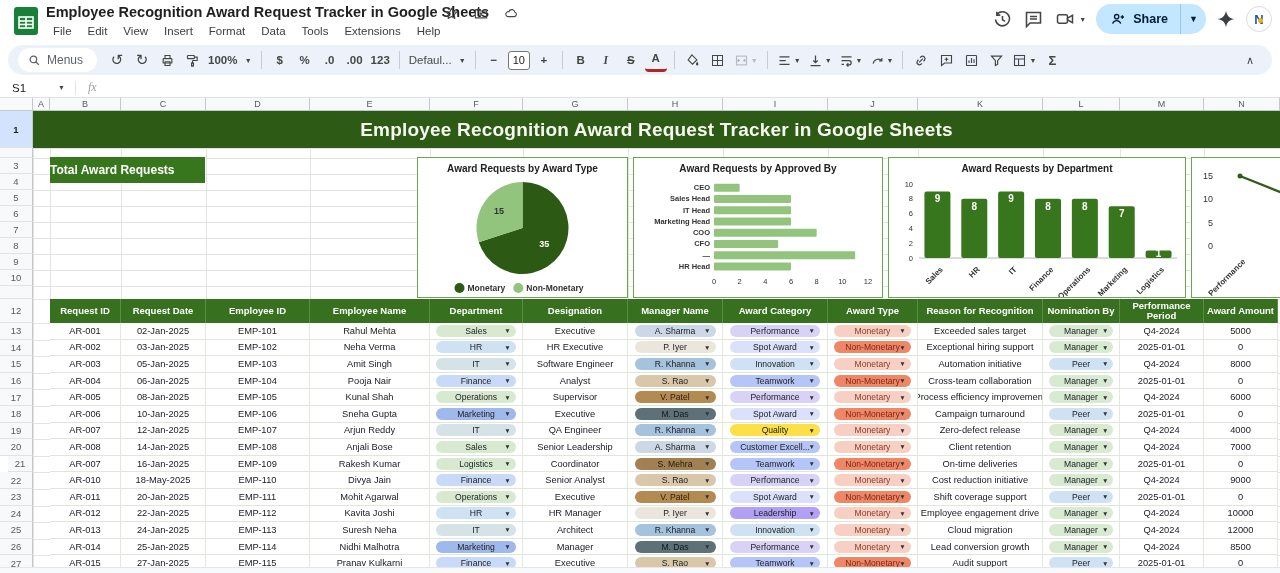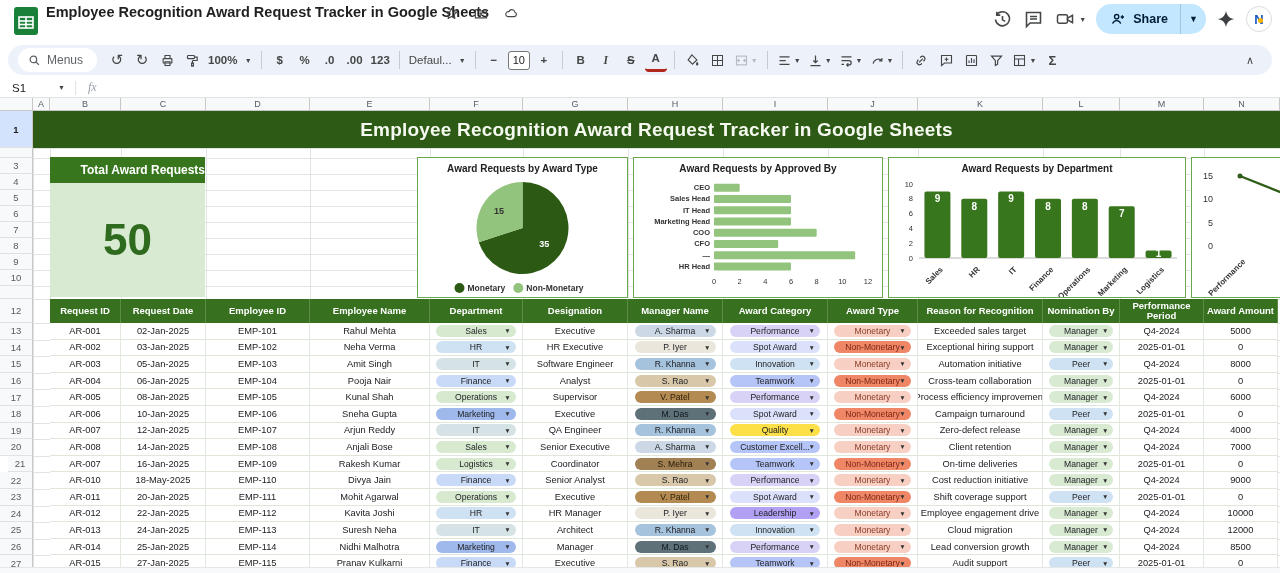--- a/index.html
+++ b/index.html
@@ -66,21 +66,21 @@
   .hline { position:absolute; left:0; height:1px; width:100%; background:#e2e3e3; }
 
   
   .banner { position:absolute; left:33px; top:111px; width:1247px; height:37px; background:#2d5a14;
     display:flex; align-items:center; justify-content:center; }
   .banner span { color:#f5f9f0; font-size:19px; font-weight:700; letter-spacing:0.2px; }
 
   
   .chartbox { position:absolute; top:157px; height:141px; background:#fff; border:1.5px solid #6aa84f; }
   .summary-card { position:absolute; top:157px; height:140px; left:50px; width:155px; }
-  .summary-head { height:26px; background:#38761d; display:flex; align-items:center; justify-content:flex-end; }
+  .summary-head { height:26px; background:#38761d; display:flex; align-items:center; justify-content:flex-start; }
   .summary-head span { color:#fff; font-weight:700; font-size:12px; }
   .summary-body { height:114px; background:#d9ead3; display:flex; align-items:center; justify-content:center; }
   .summary-body span { color:#2e6b1e; font-weight:700; font-size:44px; }
 
   
   .dtable { position:absolute; left:50px; top:299px; width:1228px; }
   .thead { display:flex; height:24px; background:#37711f; }
   .th { color:#fff; font-weight:700; font-size:9.5px; display:flex; align-items:center; justify-content:center;
     text-align:center; line-height:1.05; border-right:1px solid #5a8f43; padding:0 2px; }
   .trow { display:flex; height:16.6px; background:#fff; }
@@ -112,20 +112,31 @@
       <svg class="ic" width="15" height="15" viewBox="0 0 24 24" fill="none" stroke="#444746" stroke-width="1.8" stroke-linejoin="round">
           <path d="M12 3.5l2.6 5.6 6.1.7-4.5 4.1 1.2 6-5.4-3-5.4 3 1.2-6-4.5-4.1 6.1-.7z"></path>
         </svg>
       <svg class="ic" width="16" height="15" viewBox="0 0 24 24" fill="none" stroke="#444746" stroke-width="1.8">
           <path d="M3 6h6l2 2h10v11H3z"></path>
           <path d="M12 16v-5 M9.8 13l2.2-2.2L14.2 13"></path>
         </svg>
       <svg class="ic" width="17" height="15" viewBox="0 0 24 24" fill="none" stroke="#444746" stroke-width="1.8">
           <path d="M7 17a4 4 0 1 1 .8-7.9A5 5 0 0 1 17.4 10a3.6 3.6 0 0 1-.9 7z"></path>
         </svg>
+    </div>
+    <div class="menubar">
+      <span>File</span>
+      <span>Edit</span>
+      <span>View</span>
+      <span>Insert</span>
+      <span>Format</span>
+      <span>Data</span>
+      <span>Tools</span>
+      <span>Extensions</span>
+      <span>Help</span>
     </div>
     <div class="tb-right">
       <svg class="ic" width="21" height="21" viewBox="0 0 24 24" fill="none" stroke="#444746" stroke-width="1.8">
           <path d="M5.5 6.5A8 8 0 1 1 4 12"></path>
           <path d="M5.5 3v4h4"></path>
           <path d="M12 8v4.4l3 1.8"></path>
         </svg>
       <svg class="ic" width="21" height="21" viewBox="0 0 24 24" fill="none" stroke="#444746" stroke-width="1.8">
           <path d="M4 4h16v12H8l-4 4z"></path>
           <path d="M8 8.5h8 M8 11.5h8"></path>
@@ -377,23 +388,20 @@
       <div class="hline" style="top: 461px;"></div>
     </div>
 
   <div class="banner">
     <span>Employee Recognition Award Request Tracker in Google Sheets</span>
   </div>
 
   <div class="summary-card">
     <div class="summary-head">
         <span>Total Award Requests</span>
-      </div>
-    <div class="summary-body">
-        <span>50</span>
       </div>
   </div>
   <div class="chartbox" id="chart1" style="left:417px;width:211px;"><svg width="209" height="139" viewBox="0 0 209 139">
         <text x="104.5" y="14" font-size="10" font-family="Liberation Sans, sans-serif" fill="#222" font-weight="bold" text-anchor="middle">Award Requests by Award Type</text>
         <path d="M104.5,70 L104.5,24 A46,46 0 1 1 60.75140025042294,84.2147817412476 Z" fill="#2c5a14"></path>
         <path d="M104.5,70 L60.75140025042294,84.2147817412476 A46,46 0 0 1 104.49999999999999,24 Z" fill="#93c47d"></path>
         <text x="126.34345884812359" y="88.87020181189678" font-size="9" font-family="Liberation Sans, sans-serif" fill="#fff" font-weight="bold" text-anchor="middle">35</text>
         <text x="81.03850716312652" y="55.95422768351828" font-size="9" font-family="Liberation Sans, sans-serif" fill="#333" font-weight="bold" text-anchor="middle">15</text>
         <circle cx="41.5" cy="130" r="5" fill="#2c5a14"></circle>
         <text x="49.5" y="133" font-size="8.5" font-family="Liberation Sans, sans-serif" fill="#333" font-weight="bold" text-anchor="start">Monetary</text>
@@ -663,21 +671,21 @@
           <div class="td" style="width: 74px;">4000</div>
         </div>
         <div class="trow">
           <div class="td" style="width: 71px;">AR-008</div>
           <div class="td" style="width: 85px;">14-Jan-2025</div>
           <div class="td" style="width: 104px;">EMP-108</div>
           <div class="td" style="width: 120px;">Anjali Bose</div>
           <div class="td" style="width: 93px;">
             <div class="pill" style="background: rgb(215, 234, 208); color: rgb(32, 33, 36);">Sales<span class="pc">▼</span></div>
           </div>
-          <div class="td" style="width: 105px;">Senior Executive</div>
+          <div class="td" style="width: 105px;">Senior Leadership</div>
           <div class="td" style="width: 95px;">
             <div class="pill" style="background: rgb(204, 216, 230); color: rgb(32, 33, 36);">A. Sharma<span class="pc">▼</span></div>
           </div>
           <div class="td" style="width: 105px;">
             <div class="pill" style="background: rgb(182, 197, 247); color: rgb(32, 33, 36);">Customer Excell...<span class="pc">▼</span></div>
           </div>
           <div class="td" style="width: 90px;">
             <div class="pill" style="background: rgb(248, 207, 195); color: rgb(138, 60, 40);">Monetary<span class="pc">▼</span></div>
           </div>
           <div class="td" style="width: 125px;">Client retention</div>

